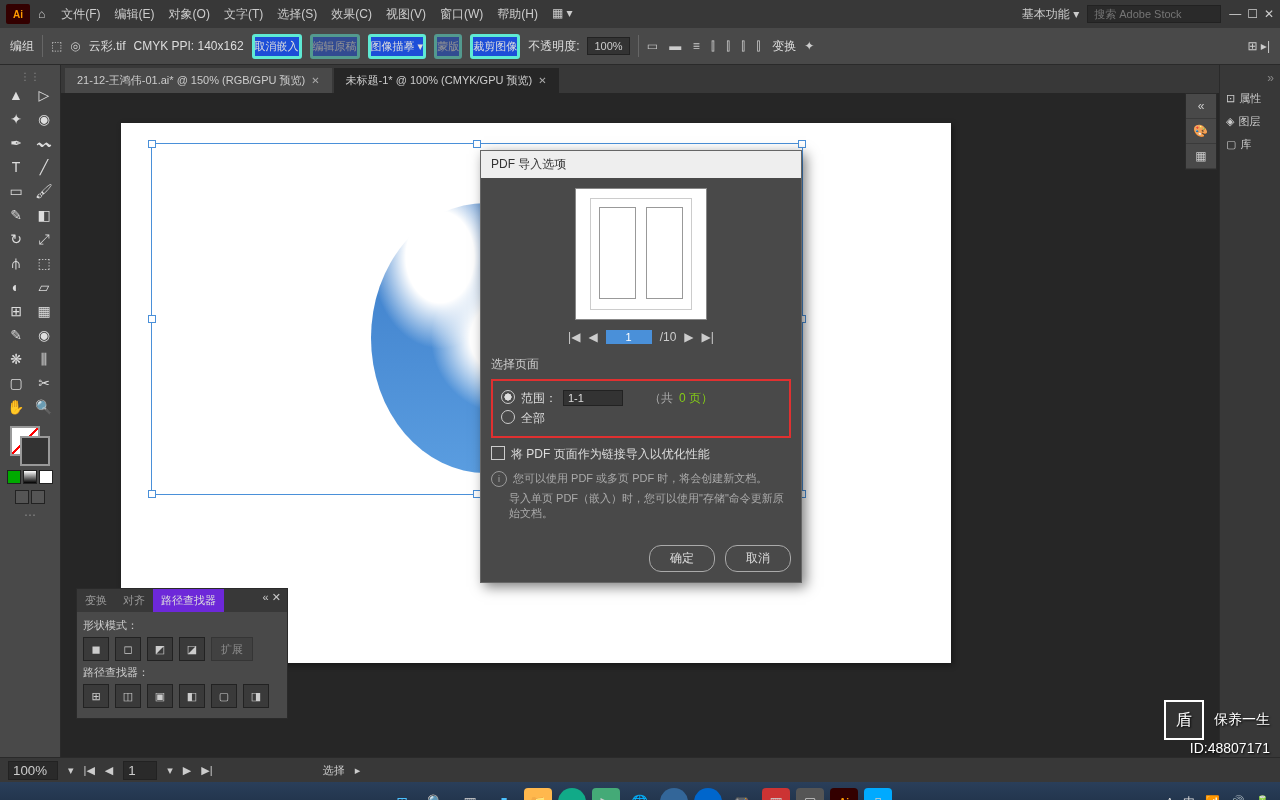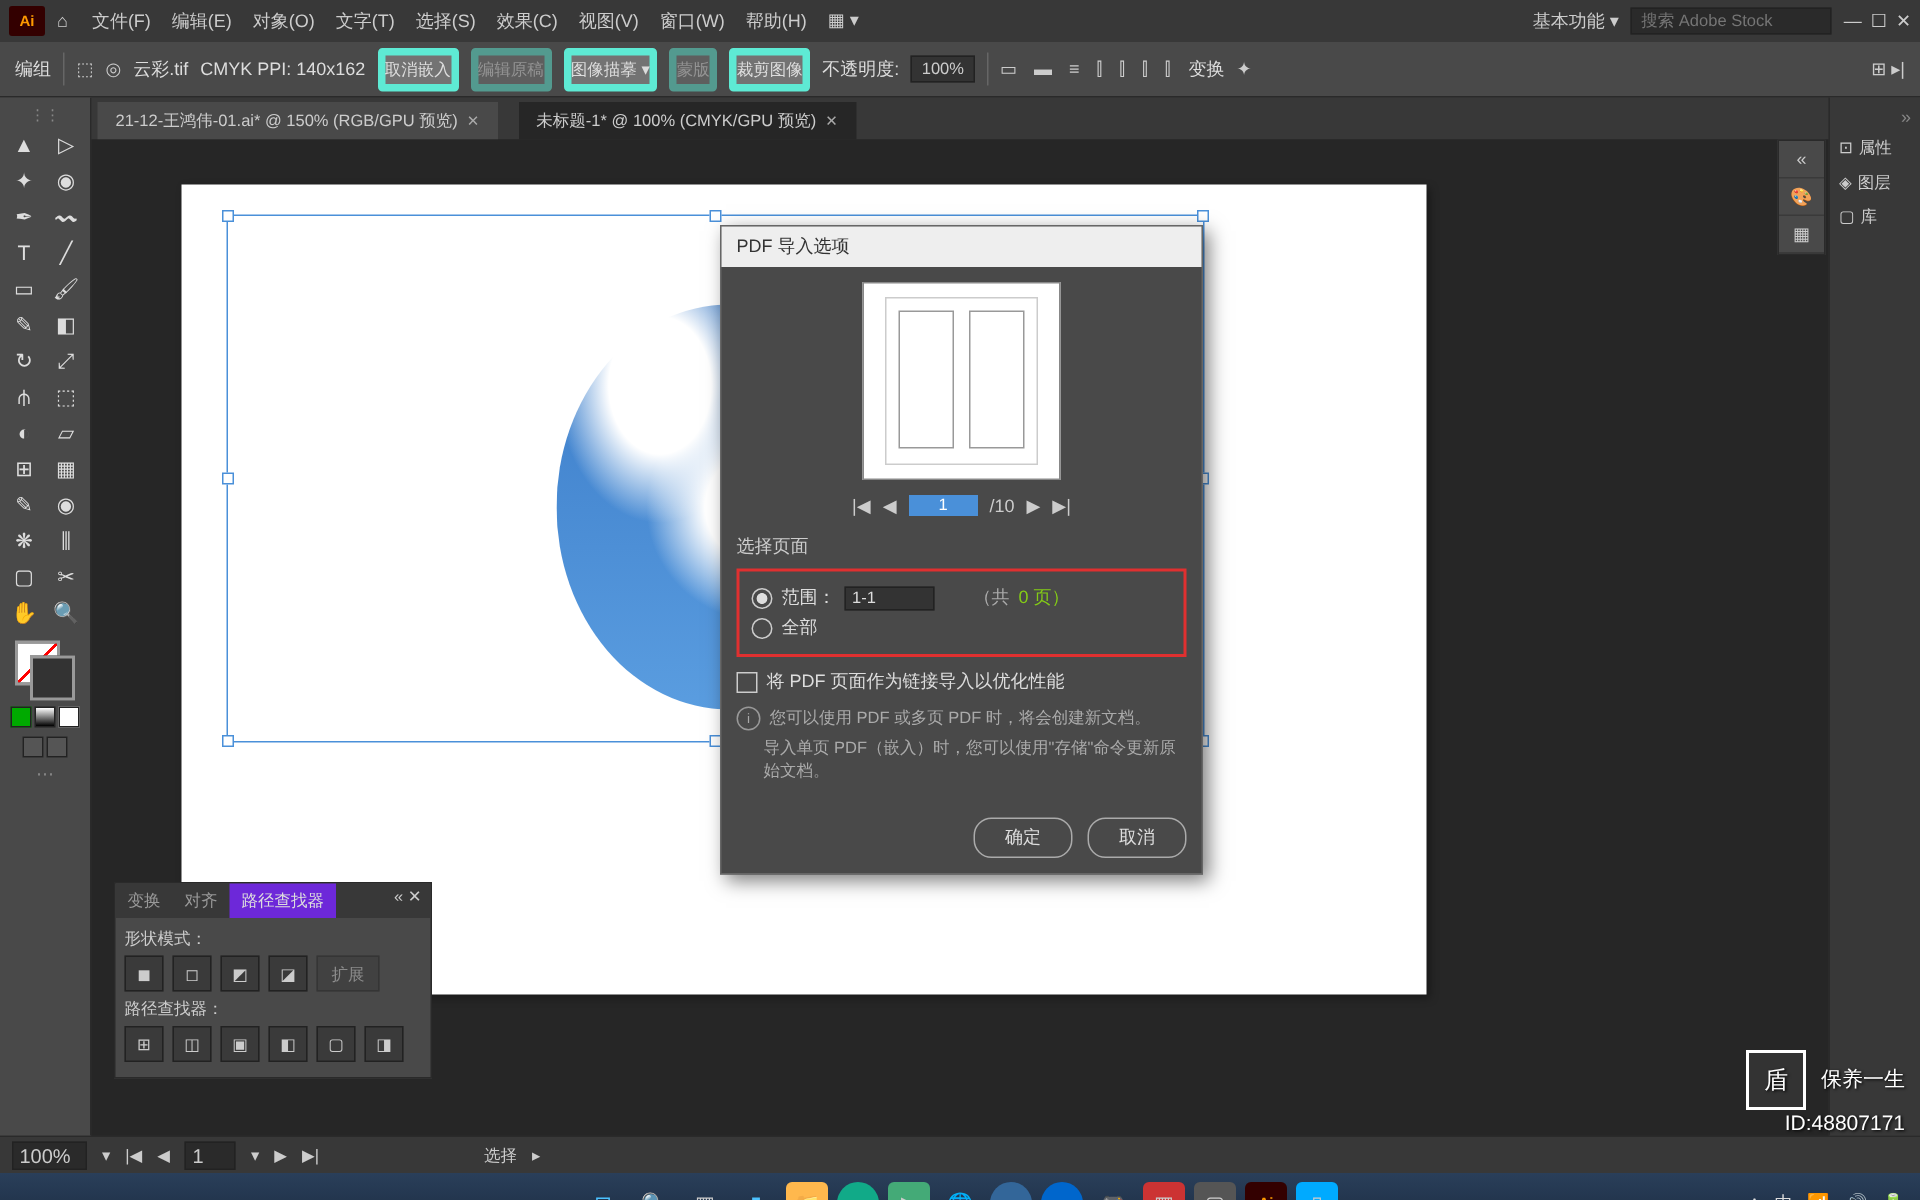--- a/index.html
+++ b/index.html
@@ -7,34 +7,34 @@
 .ai-logo{width:24px;height:20px;background:#300;color:#ff9a00;font-weight:bold;font-size:10px;display:flex;align-items:center;justify-content:center;border-radius:2px}
 .home-icon{margin:0 8px;color:#ccc}
 .menu{display:flex;gap:14px;margin-left:8px;font-size:12px}
 .menu span{cursor:default}
 .top-right{margin-left:auto;display:flex;align-items:center;gap:8px}
 .search-stock{background:#2a2a2a;border:1px solid #222;padding:2px 6px;color:#888;font-size:11px;width:120px}
 .winbtns{display:flex;gap:6px;color:#ccc;font-size:12px}
 .controlbar{height:36px;background:#494949;display:flex;align-items:center;padding:0 10px;gap:8px;border-bottom:1px solid #2a2a2a}
 .ctrl-label{color:#ddd}
 .ctrl-box{background:#333;border:1px solid #222;padding:2px 6px;font-size:11px}
-.ctrl-btn{background:#737373;border:5px solid #5eead4;padding:2px 0;color:#ddd;font-size:11px;border-radius:3px}
+.ctrl-btn{background:#1d4ed8;border:3px solid #5eead4;padding:2px 0;color:#ddd;font-size:11px;border-radius:3px}
 .ctrl-sep{width:1px;height:22px;background:#666}
 .mainrow{display:flex;height:692px}
 .left-tools{width:60px;background:#494949;border-right:1px solid #2a2a2a;padding:4px 0;display:flex;flex-direction:column;align-items:center}
 .tool-grid{display:grid;grid-template-columns:26px 26px;gap:2px}
 .tool{width:26px;height:22px;display:flex;align-items:center;justify-content:center;color:#ddd;font-size:14px}
 .swatch{margin-top:8px;position:relative;width:40px;height:40px}
 .sw1{position:absolute;width:26px;height:26px;border:2px solid #999;background:linear-gradient(135deg,#fff 0%,#fff 48%,#f00 48%,#f00 52%,#fff 52%);left:0;top:0}
 .sw2{position:absolute;width:26px;height:26px;border:2px solid #999;background:#333;right:0;bottom:0}
 .mini-sw{display:flex;gap:2px;margin-top:4px}
 .ms{width:12px;height:12px;border:1px solid #222}
 .center{flex:1;display:flex;flex-direction:column;background:#262626}
 .tabs{height:28px;background:#383838;display:flex;align-items:flex-end;padding-left:4px}
-.tab{padding:5px 12px;background:#494949;color:#ccc;font-size:11px;margin-right:14px;display:flex;align-items:center;gap:6px}
+.tab{padding:5px 12px;background:#494949;color:#ccc;font-size:11px;margin-right:2px;display:flex;align-items:center;gap:6px}
 .tab.active{background:#262626}
 .tab .x{color:#aaa;font-size:10px}
 .canvas-area{flex:1;background:#262626;position:relative;overflow:hidden}
 .artboard{position:absolute;left:60px;top:30px;width:830px;height:540px;background:#fff;box-shadow:2px 2px 6px rgba(0,0,0,.4)}
 .sel-box{position:absolute;left:30px;top:20px;width:650px;height:350px;border:1px solid #4a90d9}
 .handle{position:absolute;width:6px;height:6px;background:#fff;border:1px solid #4a90d9}
 .circle-img{position:absolute;left:250px;top:80px;width:230px;height:270px;border-radius:50%;background:radial-gradient(ellipse at 30% 20%,#fff 0%,#fff 15%,transparent 30%),radial-gradient(ellipse at 60% 50%,#fff 0%,#fff 20%,transparent 40%),linear-gradient(180deg,#3a7bc8 0%,#4d8fd6 60%,#5a9de0 100%)}
 .float-panel{position:absolute;right:2px;top:0;width:30px;background:#494949;border:1px solid #2a2a2a}
 .fp-row{height:24px;display:flex;align-items:center;justify-content:center;border-bottom:1px solid #3a3a3a;color:#ccc}
 .right-panels{width:60px;background:#383838;border-left:1px solid #2a2a2a;padding-top:4px}
@@ -53,25 +53,25 @@
 .thumb{width:130px;height:130px;background:#fff;margin:0 auto 10px;border:1px solid #888;display:flex;align-items:center;justify-content:center}
 .thumb-inner{width:100px;height:110px;background:#fff;border:1px solid #ccc;position:relative}
 .thumb-inner::before,.thumb-inner::after{content:"";position:absolute;border:1px solid #999}
 .thumb-inner::before{left:8px;top:8px;width:35px;height:90px}
 .thumb-inner::after{right:8px;top:8px;width:35px;height:90px}
 .pager{display:flex;justify-content:center;align-items:center;gap:8px;margin-bottom:12px}
 .pager span{color:#ccc}
 .pg-input{background:#4a90d9;color:#fff;border:none;padding:1px 4px;width:38px;font-size:11px;text-align:center}
 .section-label{color:#ccc;margin-bottom:6px}
 .highlight-box{border:2px solid #e03030;padding:6px 8px;margin-bottom:4px}
-.radio-row{display:flex;align-items:center;gap:6px;margin:3px 0}
+.radio-row{display:flex;align-items:flex-start;gap:6px;margin:3px 0}
 .radio{width:12px;height:12px;border-radius:50%;border:1px solid #ccc;display:inline-block}
 .radio.on{background:radial-gradient(circle,#ddd 0%,#ddd 40%,transparent 45%)}
 .range-input{background:#333;border:1px solid #222;padding:1px 4px;width:50px;color:#ddd;font-size:11px}
-.chk-row{display:flex;align-items:center;gap:6px;margin:8px 0}
+.chk-row{display:flex;align-items:flex-start;gap:6px;margin:8px 0}
 .chk{width:12px;height:12px;border:1px solid #ccc}
 .info-row{display:flex;gap:6px;color:#aaa;font-size:11px;margin:4px 0;padding-left:18px}
 .info-icon{width:14px;height:14px;border:1px solid #999;border-radius:50%;display:flex;align-items:center;justify-content:center;font-size:9px;margin-left:-18px}
 .dlg-btns{display:flex;justify-content:flex-end;gap:10px;padding:10px}
 .dlg-btn{padding:4px 20px;border:1px solid #aaa;border-radius:12px;background:transparent;color:#ddd;font-size:12px}
 .statusbar{height:24px;background:#383838;display:flex;align-items:center;padding:0 8px;gap:10px;font-size:11px;color:#ccc;border-top:1px solid #2a2a2a}
 .sb-input{background:#2a2a2a;border:1px solid #222;padding:1px 4px;color:#ccc;width:40px}
 .taskbar{height:40px;background:linear-gradient(180deg,#2a3f5a 0%,#1a2a3f 100%);display:flex;align-items:center;padding:0 10px;gap:8px;position:relative}
 .tb-center{position:absolute;left:50%;transform:translateX(-50%);display:flex;gap:6px}
 .tb-icon{width:28px;height:28px;border-radius:4px;display:flex;align-items:center;justify-content:center;font-size:14px}

